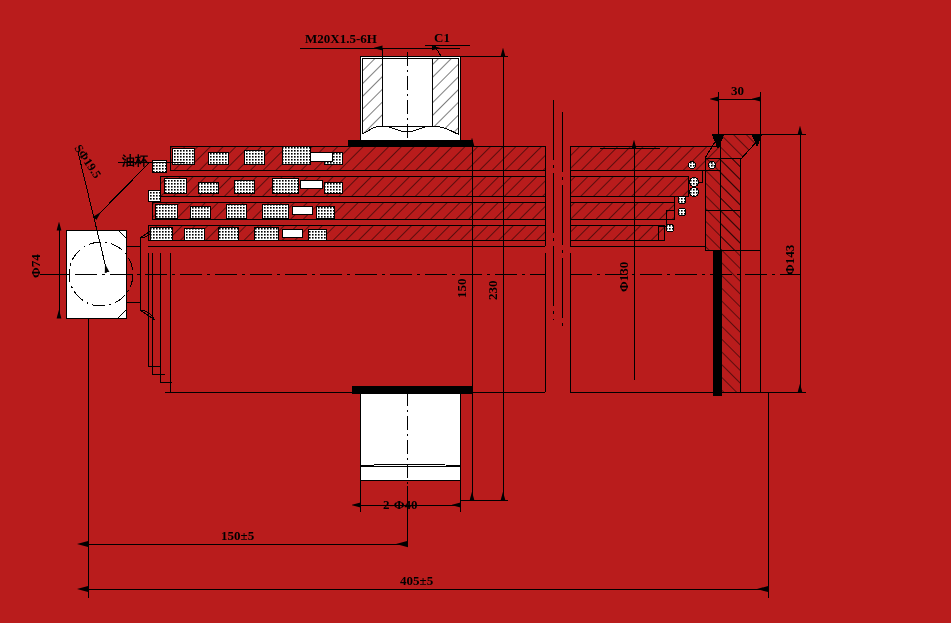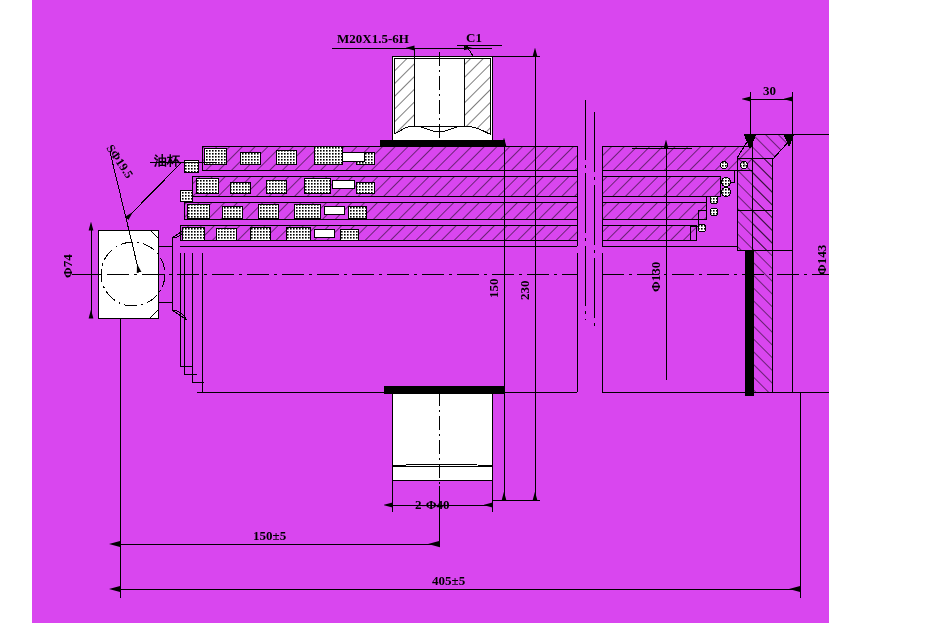--- a/index.html
+++ b/index.html
@@ -1,17 +1,17 @@
 <!DOCTYPE html>
 <html><head>
 <meta charset="utf-8">
 <style>
   html,body{margin:0;padding:0;background:#ffffff;}
   body{width:951px;height:623px;font-family:"Liberation Serif",serif;}
-  #stage{position:relative;width:797px;height:623px;overflow:hidden;background:#d946ef;margin-left:32px;}
+  #stage{position:relative;width:951px;height:623px;overflow:hidden;background:#b91c1c;}
   svg{display:block;}
   .lbl{font-family:"Liberation Serif",serif;font-weight:bold;font-size:13px;fill:#000;}
   .lbl-sm{font-family:"Liberation Serif",serif;font-weight:bold;font-size:12px;fill:#000;}
 </style>
 </head>
 <body>
 
 <div id="stage">
 <svg width="951" height="623" viewBox="0 0 951 623" xmlns="http://www.w3.org/2000/svg">
 

